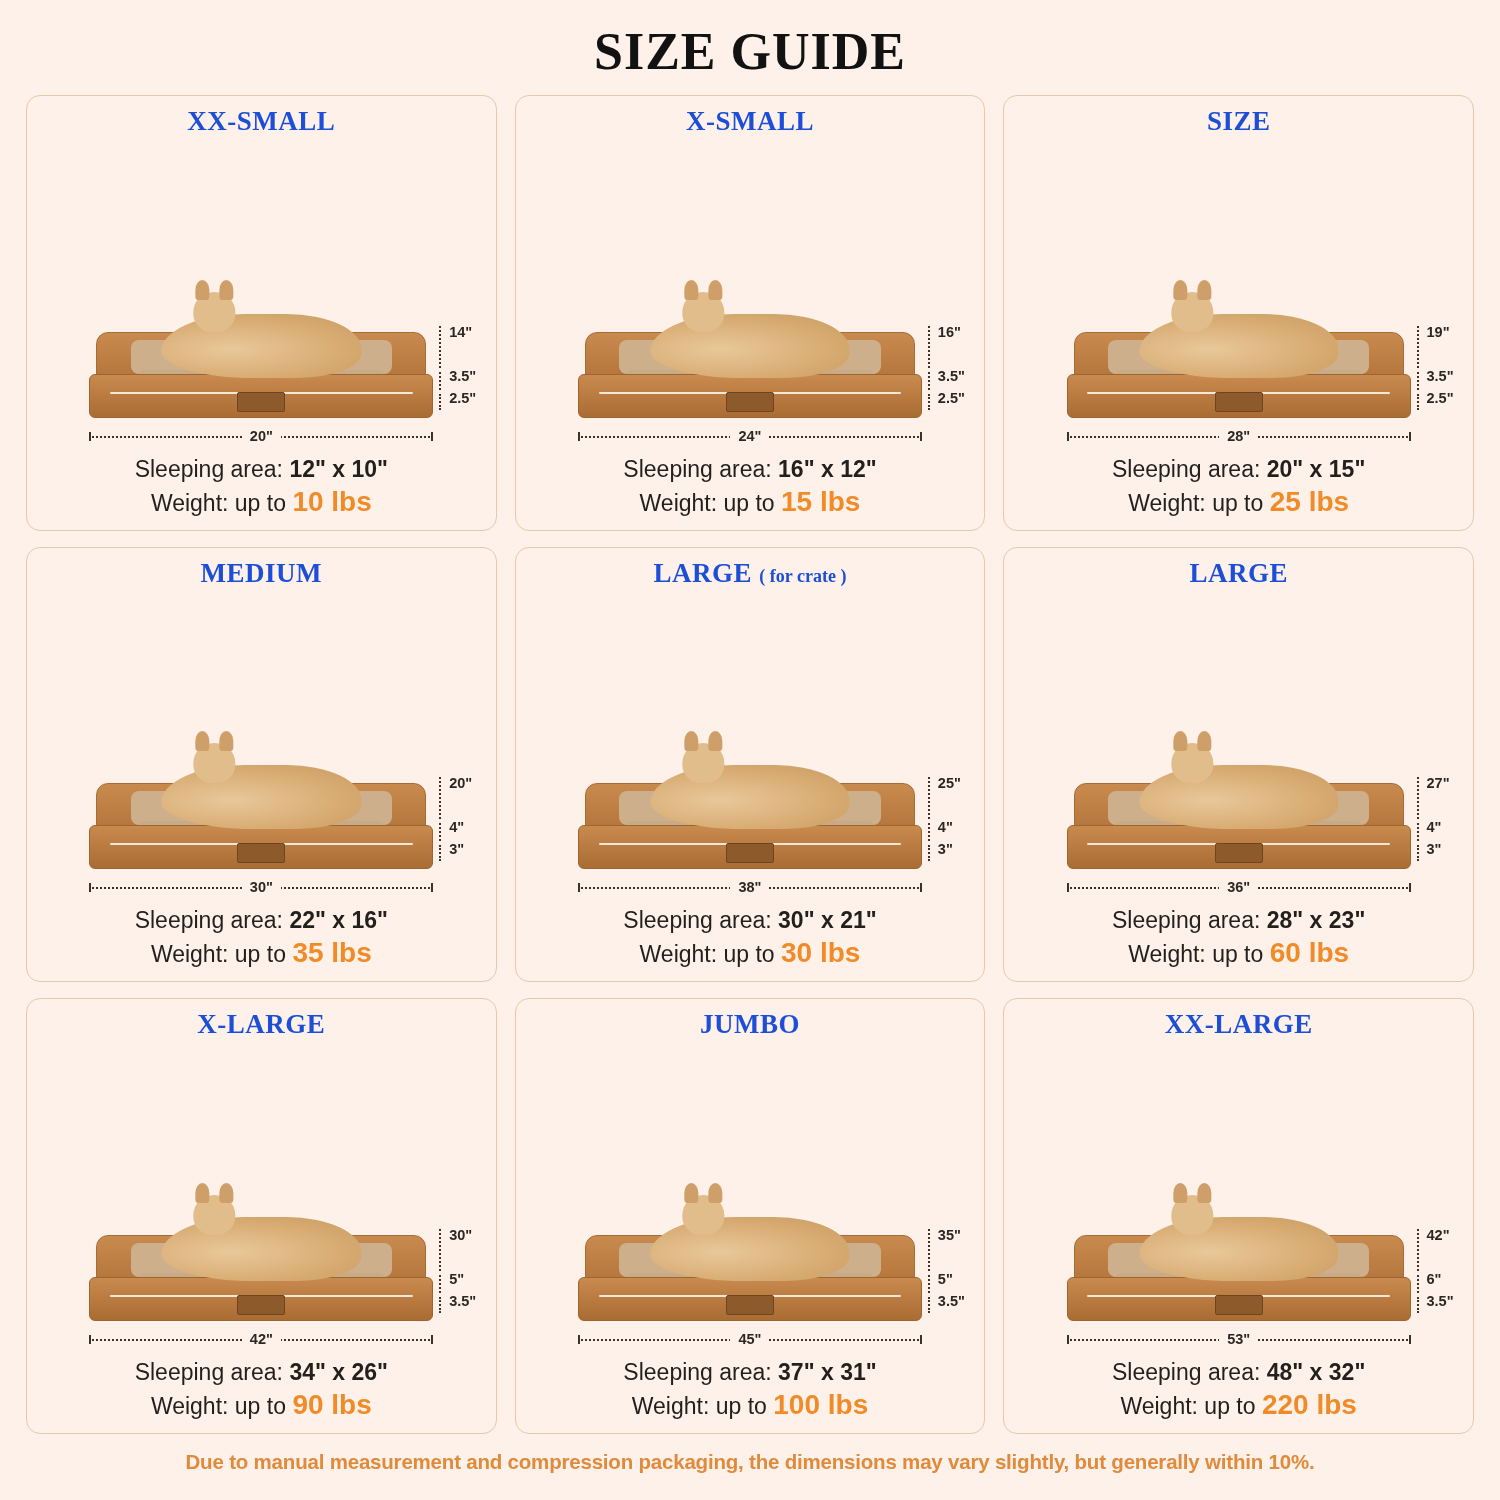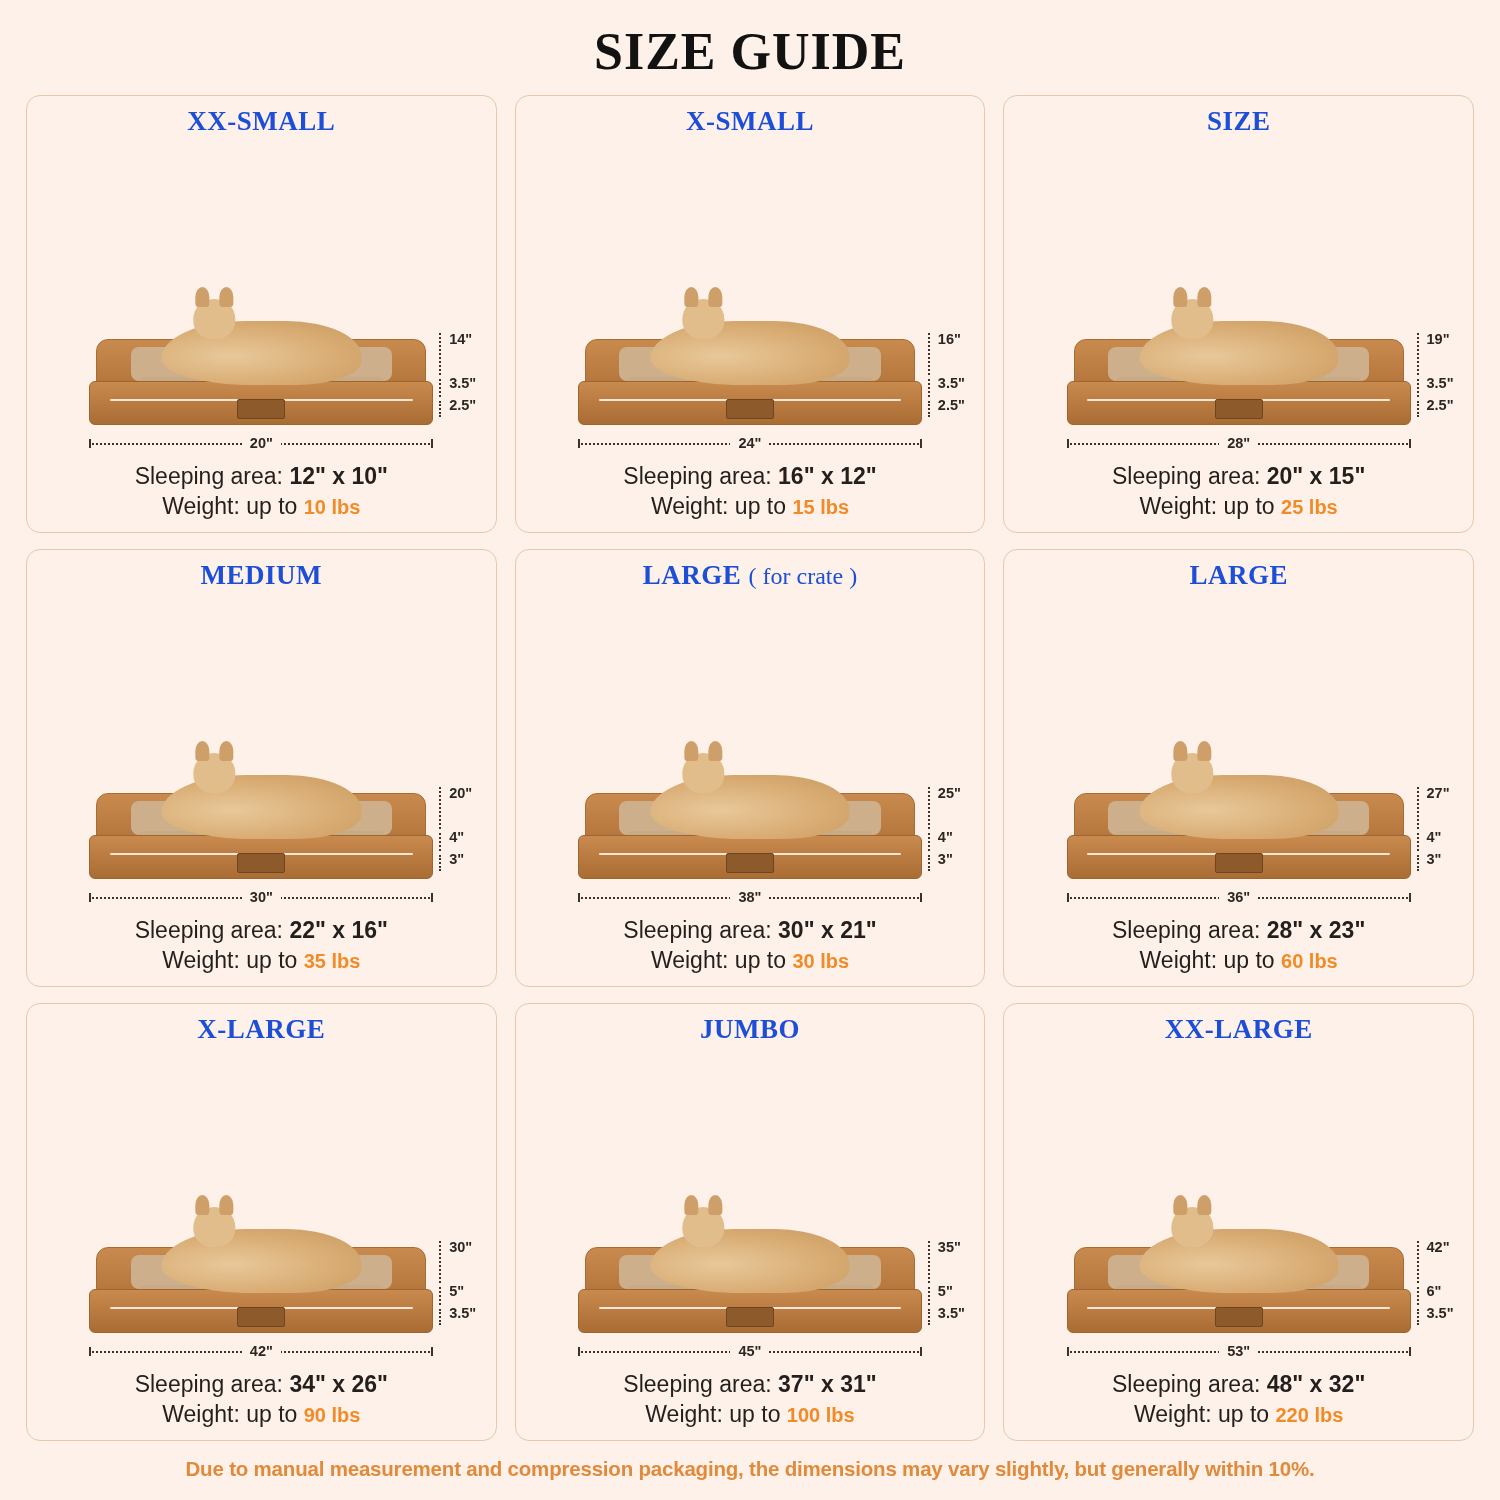--- a/index.html
+++ b/index.html
@@ -11,21 +11,21 @@
     height: 1500px;
     background: #fdf1e9;
     font-family: "Liberation Sans", sans-serif;
     color: #2e2a26;
     overflow: hidden;
   }
   .page {
     width: 1500px;
     height: 1500px;
     box-sizing: border-box;
-    padding: 16px 26px 3px 26px;
+    padding: 16px 26px 10px 26px;
     display: flex;
     flex-direction: column;
   }
   .title {
     font-family: "Liberation Serif", serif;
     font-weight: bold;
     font-size: 52px;
     letter-spacing: 1px;
     text-align: center;
     color: #121212;
@@ -60,22 +60,22 @@
   .card-title {
     font-family: "Liberation Serif", serif;
     font-weight: bold;
     font-size: 27px;
     color: #1d4ed8;
     letter-spacing: 0.5px;
     margin-bottom: 2px;
     text-align: center;
   }
   .card-title .note {
-    font-size: 24px;
-    font-weight: normal;
+    font-size: 18px;
+    font-weight: bold;
     letter-spacing: 0;
   }
   .figure {
     flex: 1;
     width: 100%;
     position: relative;
     display: flex;
     align-items: flex-end;
     justify-content: center;
   }
@@ -249,21 +249,21 @@
   .weight {
     font-size: 23px;
     color: #231f1c;
     margin-top: 3px;
     text-align: center;
     white-space: nowrap;
   }
   .weight .val {
     color: #f08b28;
     font-weight: bold;
-    font-size: 20px;
+    font-size: 28px;
   }
   .footnote {
     text-align: center;
     font-size: 20.5px;
     font-weight: bold;
     color: #e08a3c;
     letter-spacing: -0.2px;
     margin-top: 16px;
     margin-bottom: 16px;
   }

